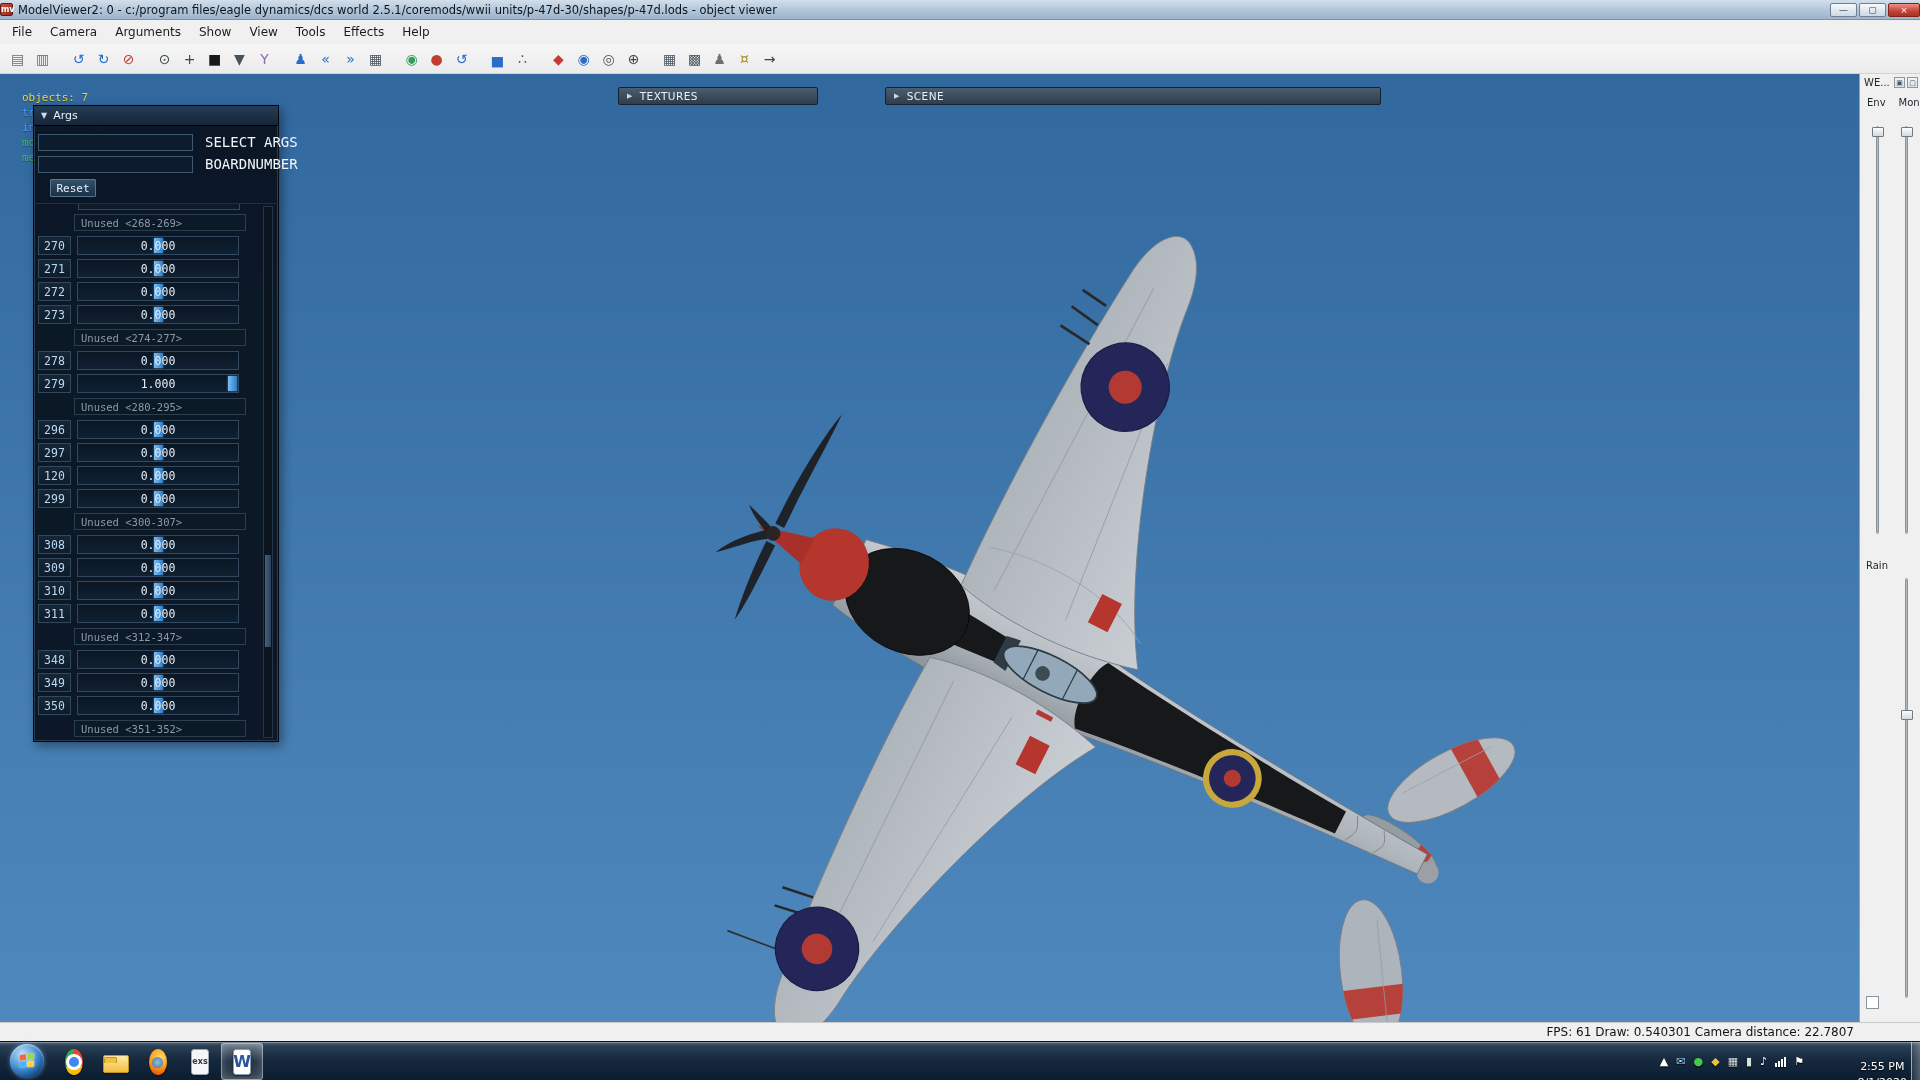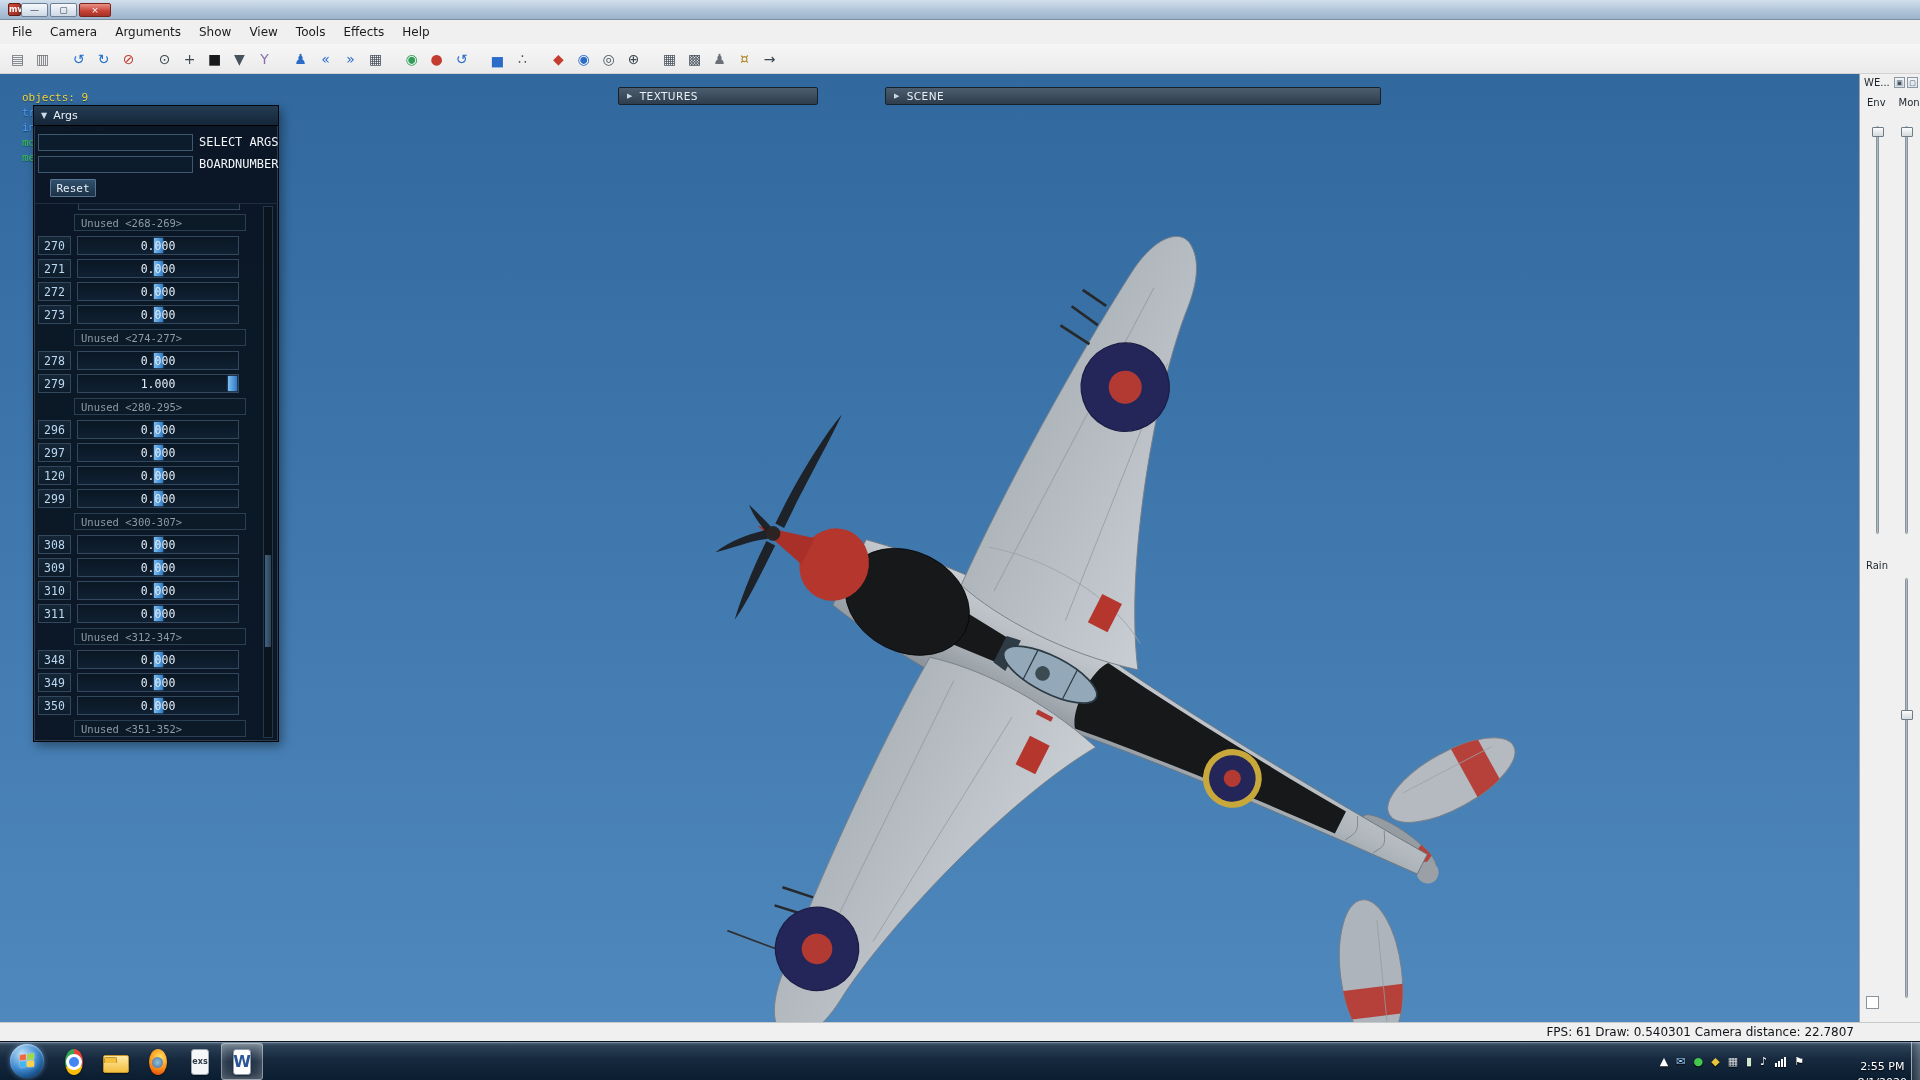--- a/index.html
+++ b/index.html
@@ -1,21 +1,21 @@
 <!DOCTYPE html>
 <html style="--sky-top: #31699f; --sky-bottom: #4f88bd; --metal-light: #c9ced3; --metal-mid: #aeb5bb; --metal-dark: #8a9299; --black-trim: #17181a; --spinner-red: #a83028; --cowl-red: #b5362d; --roundel-blue: #24265a; --roundel-red: #b23a33; --ring-yellow: #c9a83b; --band-red: #b6413a; --canopy-glass: #93a9b9;"><head>
 <meta charset="utf-8">
 <style>
   *{margin:0;padding:0;box-sizing:border-box}
   html,body{width:1920px;height:1080px;overflow:hidden;font-family:"DejaVu Sans","Liberation Sans",sans-serif;background:#000}
   :root{
     --sky-top:#31699f; --sky-bottom:#4f88bd;
   }
   
-  .titlebar{height:20px;background:linear-gradient(#d2dfec,#aec3d8 60%,#9db4cb);border-bottom:1px solid #7c90a6;display:flex;align-items:center;padding:0 8px}
+  .titlebar{height:20px;background:linear-gradient(#d2dfec,#aec3d8 60%,#9db4cb);border-bottom:1px solid #7c90a6;display:flex;align-items:center;padding:0 0}
   .title-icon{width:13px;height:13px;border-radius:2px;background:linear-gradient(135deg,#d84a3a,#8f2a20);border:1px solid #5f1d15;color:#fff;font-size:8px;line-height:11px;text-align:center;font-weight:bold}
   .title-text{font-size:11.5px;color:#101418;margin-left:5px;flex:1;white-space:nowrap;overflow:hidden}
   .win-btns{display:flex;gap:2px}
   .win-btn{width:27px;height:14px;display:flex;align-items:center;justify-content:center;font-size:9px;color:#2d3a46;border:1px solid #6d8096;border-radius:2px;background:linear-gradient(#f6f9fc,#cdd9e5)}
   .win-btn.close{width:32px;background:linear-gradient(#ea9287,#c54134 60%,#a33328);color:#fff;border-color:#7c241b}
   
   .menubar{height:24px;background:#f0f0f0;display:flex;align-items:center;padding-left:3px;font-size:12px;color:#1c1c1c}
   .menu-item{padding:3px 9px;border-radius:2px}
   
   .toolbar{height:30px;background:linear-gradient(#f6f6f6,#ebebeb);border-bottom:1px solid #d2d2d2;display:flex;align-items:center;padding-left:6px;gap:2px}
@@ -30,21 +30,21 @@
   #texturesBar{left:618px;width:200px}
   #sceneBar{left:885px;width:496px}
   .collapse-arrow{font-size:7px;color:#cdd7e0}
   
   .args-panel{position:absolute;left:33px;top:31px;width:246px;height:637px;background:rgba(9,18,30,0.94);border:1px solid #04070b;box-shadow:0 0 0 1px #2c3c4c inset,3px 4px 10px rgba(0,0,0,.4);z-index:5;display:flex;flex-direction:column}
   .args-header{height:20px;flex:0 0 20px;background:linear-gradient(#243c53,#152638);display:flex;align-items:center;padding:0 7px;gap:6px;color:#e8eff6;font-size:11px;border-bottom:1px solid #000}
   .args-header .tri{font-size:8px;color:#cfdae4}
   .args-inputs{padding:5px 0 0 4px}
   .args-input-row{display:flex;align-items:center;height:22px}
   .args-input{width:158px;height:17px;background:#0d1c2c;border:1px solid #3d596f;color:#dfe9f2;font:11px "DejaVu Sans Mono",monospace;padding:0 3px;outline:none}
-  .args-input-label{font-family:"DejaVu Sans Mono",monospace;font-size:12px;color:#f2f6fa;margin-left:6px;white-space:nowrap}
+  .args-input-label{font-family:"DejaVu Sans Mono",monospace;font-size:14px;color:#f2f6fa;margin-left:12px;white-space:nowrap}
   .reset-row{padding:4px 0 2px 16px;flex:0 0 26px}
   .reset-btn{width:46px;height:18px;background:linear-gradient(#31506c,#1c3145);border:1px solid #567595;color:#eaf1f8;font-size:11px;font-family:"DejaVu Sans Mono",monospace;display:flex;align-items:center;justify-content:center;border-radius:1px}
   .args-list{position:relative;flex:1;overflow:hidden;border-top:1px solid #1d2e3e;margin-top:2px}
   .arg-partial div{margin-left:44px;width:162px;height:6px;border:1px solid #31485e;border-top:none;background:#0c1a2a}
   .arg-partial{height:7px}
   .arg-row{display:flex;align-items:center;height:23px}
   .arg-num{margin-left:4px;width:33px;height:19px;background:linear-gradient(#152636,#0e1d2c);border:1px solid #31485e;color:#bcd9f2;font:11.5px "DejaVu Sans Mono",monospace;display:flex;align-items:center;justify-content:center}
   .arg-slider{position:relative;margin-left:6px;width:162px;height:19px;background:linear-gradient(#0a1623,#102133);border:1px solid #31485e;display:flex;align-items:center;justify-content:center}
   .arg-handle{position:absolute;top:1px;bottom:1px;width:9px;background:linear-gradient(90deg,#7cbdf4,#2f7cc4);box-shadow:0 0 2px rgba(120,190,255,.6)}
   .arg-val{position:relative;color:#e4edf5;font:11.5px "DejaVu Sans Mono",monospace}
@@ -91,20 +91,21 @@
   .net-bars{display:flex;align-items:flex-end;gap:1px;height:12px}
   .net-bars i{width:2px;background:#fff;box-shadow:0 1px 1px rgba(0,0,0,.6)}
   .clock{position:absolute;right:13px;top:17px;color:#fff;font-size:11px;line-height:16px;text-align:center;text-shadow:0 1px 2px #000}
   .show-desktop{position:absolute;right:0;top:0;width:9px;height:100%;background:linear-gradient(90deg,rgba(255,255,255,.10),rgba(255,255,255,.28));border-left:1px solid rgba(255,255,255,.45)}
 </style>
 </head>
 <body>
 
 <div class="titlebar">
   <div class="title-icon">mv</div>
+  <div class="title-text">ModelViewer2: 0 - c:/program files/eagle dynamics/dcs world 2.5.1/coremods/wwii units/p-47d-30/shapes/p-47d.lods - object viewer</div>
   <div class="win-btns">
     <div class="win-btn">—</div>
     <div class="win-btn">▢</div>
     <div class="win-btn close">×</div>
   </div>
 </div>
 
 <div class="menubar">
     <div class="menu-item">File</div>
     <div class="menu-item">Camera</div>
@@ -258,21 +259,21 @@
         </g>
         <g>
           <circle cx="415" cy="8" r="24" style="fill:var(--ring-yellow)"></circle>
           <circle cx="415" cy="8" r="19" style="fill:var(--roundel-blue)"></circle>
           <circle cx="415" cy="8" r="7" style="fill:var(--roundel-red)"></circle>
         </g>
       </g>
     </svg>
 
     <div class="debug">
-        <div style="color: rgb(240, 212, 66);">objects: 9</div>
+        <div style="color: rgb(240, 212, 66);">objects: 7</div>
         <div style="color: rgb(77, 157, 255);">tris: 0</div>
         <div style="color: rgb(77, 157, 255);">instances: 0</div>
         <div style="color: rgb(57, 195, 83);">models: 0</div>
         <div style="color: rgb(57, 195, 83);">mem: 0</div>
       </div>
 
     <div class="collapse-bar" id="texturesBar">
       <span class="collapse-arrow">▶</span>
       <span>TEXTURES</span>
     </div>

